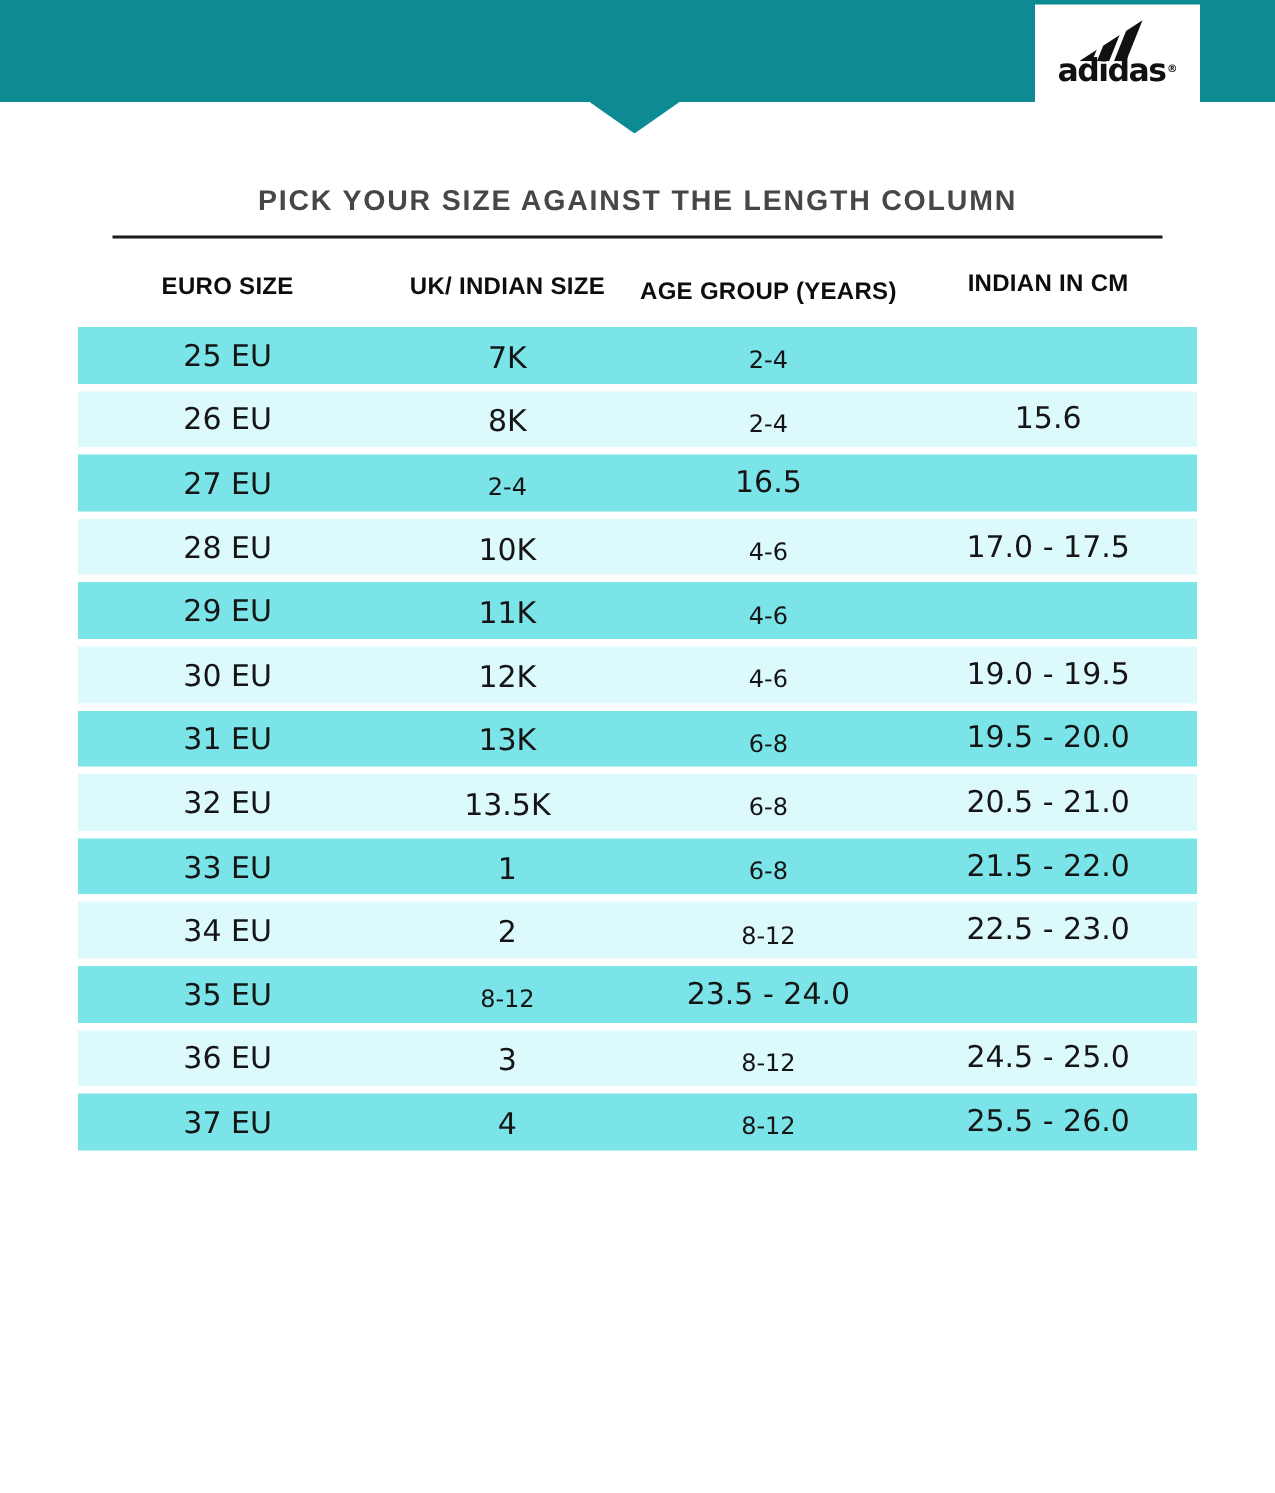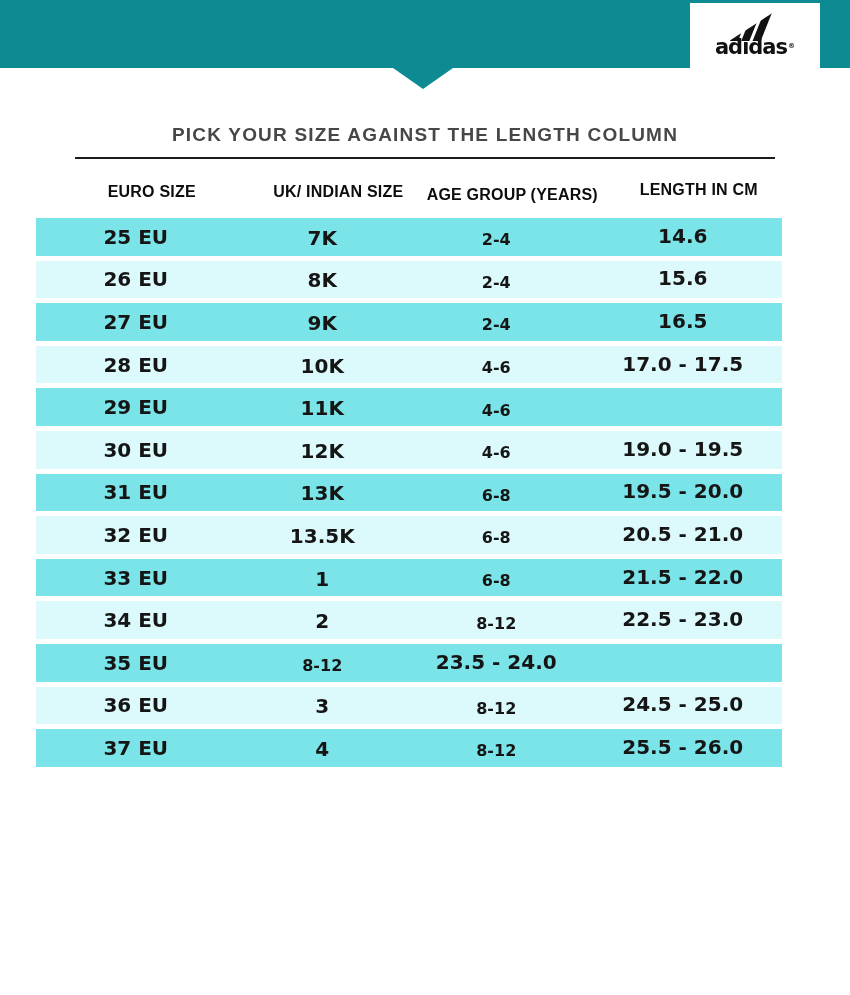--- a/index.html
+++ b/index.html
@@ -5,41 +5,41 @@
   html,body{margin:0;padding:0;background:#ffffff;}
   .page{position:relative;width:850px;height:995px;background:#ffffff;overflow:hidden;
         font-family:"Liberation Sans", sans-serif;}
 
   
   .topbar{position:absolute;top:0;left:0;width:850px;height:68px;background:var(--brand-teal);}
   .pointer{position:absolute;top:68px;left:393px;width:60px;height:21px;background:var(--brand-teal);
            clip-path:polygon(0 0,100% 0,50% 100%);}
 
   
-  .logo-box{position:absolute;top:3px;left:690px;width:130px;height:65px;background:#ffffff;
+  .logo-box{position:absolute;top:3px;left:690px;width:110px;height:65px;background:#ffffff;
             display:flex;flex-direction:column;align-items:center;justify-content:flex-start;}
   .logo-bars{margin-top:4px;width:58px;height:34px;display:block;}
   .logo-word{margin-top:-6px;font-family:"DejaVu Sans", sans-serif;font-weight:bold;
              font-size:21px;line-height:22px;letter-spacing:-1px;color:#111;}
   .logo-word .reg{font-size:7px;vertical-align:6px;letter-spacing:0;margin-left:1px;}
 
   
   .title{position:absolute;top:124px;left:0;width:850px;margin:0;text-align:center;
          font-size:19px;font-weight:bold;letter-spacing:1.2px;color:#474747;}
   .rule{position:absolute;top:157px;left:75px;width:700px;height:2px;background:#1b1b1b;}
 
   
   .thead,.row{display:grid;grid-template-columns:199.5px 173.5px 174.5px 198.5px;width:746px;}
   .thead{position:absolute;top:183px;left:52px;text-align:right;}
   .thead .hcell{display:flex;align-items:center;justify-content:center;
                 font-size:16px;font-weight:bold;color:#0d0d0d;letter-spacing:0.2px;}
   .thead .hcell:nth-child(3){transform:translateY(3px);}
   .thead .hcell:nth-child(4){transform:translateY(-2px);}
 
-  .tbody{position:absolute;top:218px;left:36px;width:746px;font-weight:bold;}
+  .tbody{position:absolute;top:218px;left:52px;width:746px;}
   .row{height:37.6px;margin-bottom:5px;}
   .row:nth-child(odd){background:var(--row-dark);}
   .row:nth-child(even){background:var(--row-light);}
   .cell{display:flex;align-items:center;justify-content:center;
         font-family:"DejaVu Sans", sans-serif;font-size:20px;color:#151515;}
   .cell.col2{transform:translateY(1px);}
   .cell.col3{transform:translateY(3px);font-size:16px;}
   .cell.col4{transform:translateY(-1px);}
 </style>
 </head>
@@ -67,39 +67,37 @@
 
   <div class="pointer"></div>
 
   <h1 class="title">PICK YOUR SIZE AGAINST THE LENGTH COLUMN</h1>
   <div class="rule"></div>
 
   <div class="thead">
     <div class="hcell">EURO SIZE</div>
     <div class="hcell">UK/ INDIAN SIZE</div>
     <div class="hcell">AGE GROUP (YEARS)</div>
-    <div class="hcell">LENGTH IN CM</div>
+    <div class="hcell">INDIAN IN CM</div>
   </div>
 
   <div class="tbody">
       <div class="row">
         <div class="cell col1">25 EU</div>
         <div class="cell col2">7K</div>
         <div class="cell col3">2-4</div>
-        <div class="cell col4">14.6</div>
       </div>
       <div class="row">
         <div class="cell col1">26 EU</div>
         <div class="cell col2">8K</div>
         <div class="cell col3">2-4</div>
         <div class="cell col4">15.6</div>
       </div>
       <div class="row">
         <div class="cell col1">27 EU</div>
-        <div class="cell col2">9K</div>
         <div class="cell col3">2-4</div>
         <div class="cell col4">16.5</div>
       </div>
       <div class="row">
         <div class="cell col1">28 EU</div>
         <div class="cell col2">10K</div>
         <div class="cell col3">4-6</div>
         <div class="cell col4">17.0 - 17.5</div>
       </div>
       <div class="row">

